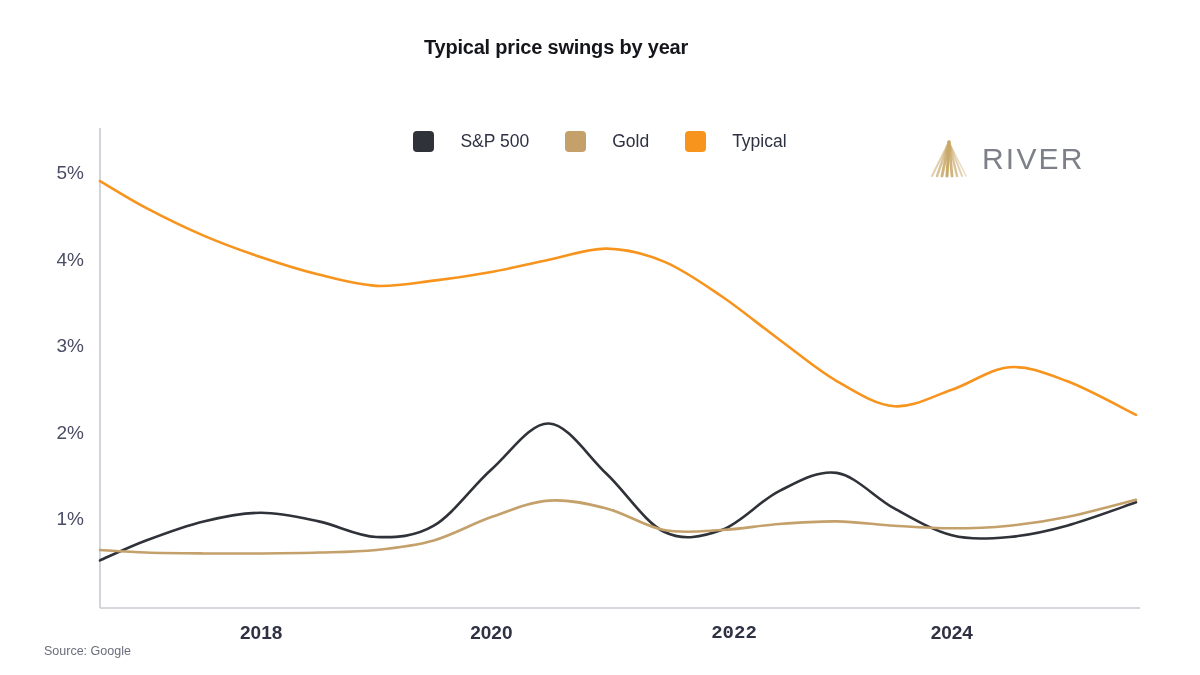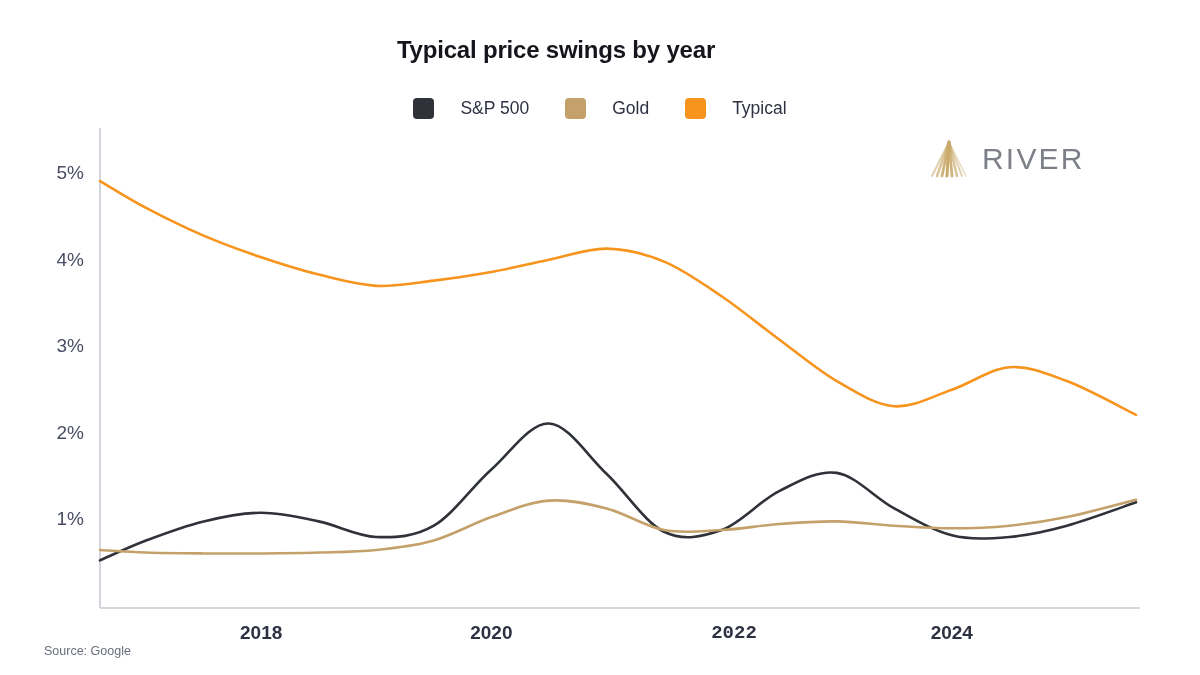--- a/index.html
+++ b/index.html
@@ -22,39 +22,40 @@
     height: 675px;
     background: #ffffff;
     border-radius: 14px;
   }
   #chart-title {
     position: absolute;
     left: 0;
     top: 36px;
     width: 1112px;
     text-align: center;
-    font-size: 24px;
+    font-size: 20px;
     font-weight: 700;
     color: #15161c;
     letter-spacing: -0.2px;
   }
   #legend {
     position: absolute;
     top: 98px;
     left: 0;
     width: 1200px;
     display: flex;
     justify-content: center;
     align-items: center;
     gap: 36px;
   }
   .legend-item {
     display: flex;
     align-items: center;
     gap: 26px;
+    margin-top: 33px;
   }
   .legend-swatch {
     width: 21px;
     height: 21px;
     border-radius: 4px;
     display: block;
   }
   .legend-label {
     font-size: 17.5px;
     font-weight: 400;

